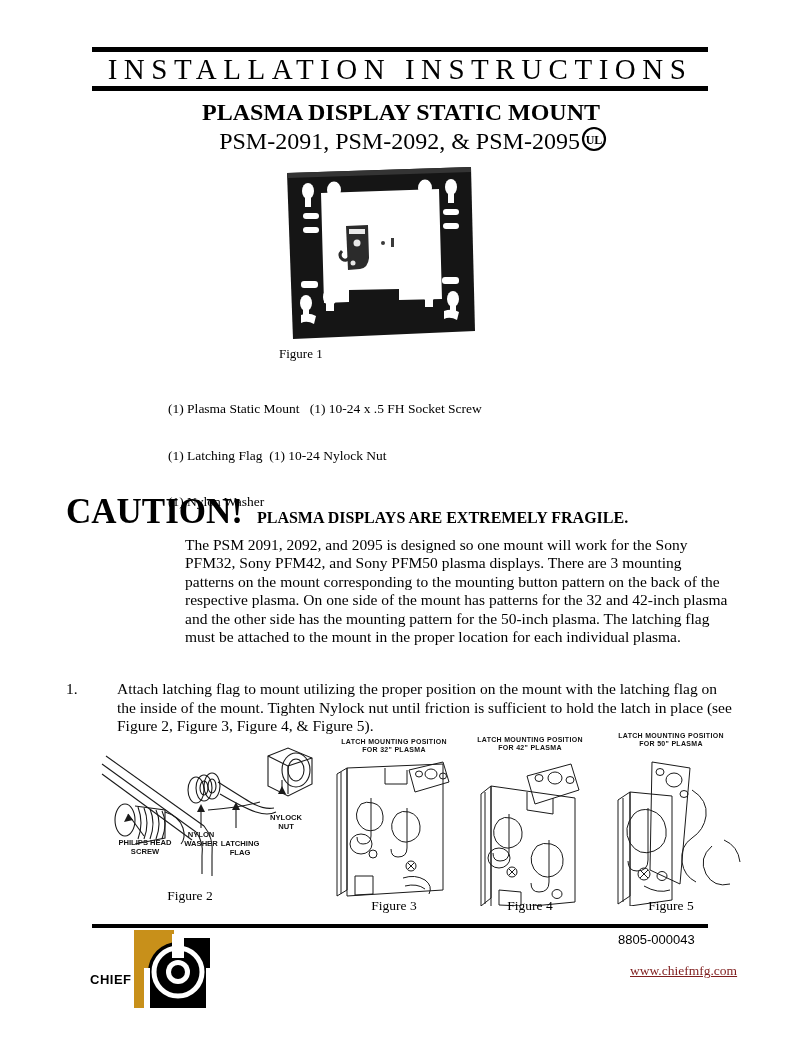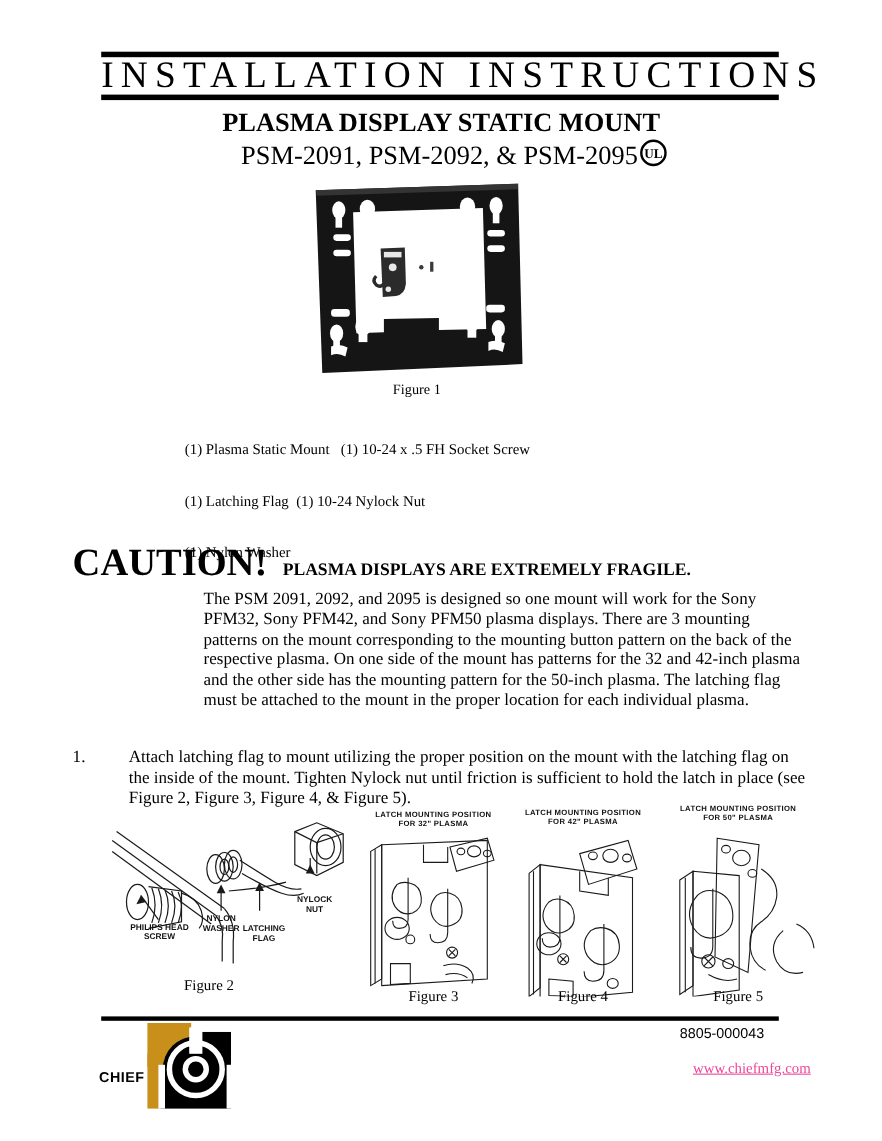--- a/index.html
+++ b/index.html
@@ -30,21 +30,21 @@
   }
   .hdr-rule.top { top: 47px; height: 5px; }
   .hdr-rule.bot { top: 86px; height: 5px; }
 
   .hdr-title {
     position: absolute;
     left: 92px; top: 52px;
     width: 616px;
     text-align: center;
     font-family: "Liberation Serif", serif;
-    font-size: 34px;
+    font-size: 29px;
     letter-spacing: 6.5px;
     line-height: 34px;
     white-space: nowrap;
   }
 
   .prod-title {
     position: absolute;
     left: 0; top: 98px;
     width: 802px;
     text-align: center;
@@ -70,21 +70,21 @@
   
   .fig1-wrap {
     position: absolute;
     left: 279px; top: 163px;
     width: 200px; height: 180px;
   }
   .fig1-cap {
     position: absolute;
     left: 279px; top: 346px;
     width: 200px;
-    text-align: center;
+    text-align: left;
     font-size: 13px;
   }
 
   
   .parts {
     position: absolute;
     left: 168px; top: 370px;
     font-size: 13.5px;
     line-height: 15.5px;
     white-space: pre;
@@ -216,21 +216,21 @@
     font-family: "Liberation Sans", sans-serif;
     font-size: 13px;
     line-height: 15.5px;
     white-space: nowrap;
   }
   .ftr-web {
     position: absolute;
     left: 630px; top: 963px;
     font-family: "Liberation Serif", serif;
     font-size: 13.5px;
-    color: #ec4899;
+    color: #7f1d1d;
     text-decoration: underline;
     white-space: nowrap;
   }
 </style>
 </head>
 <body>
 
 <div class="page">
 
   <div class="hdr-rule top"></div>

